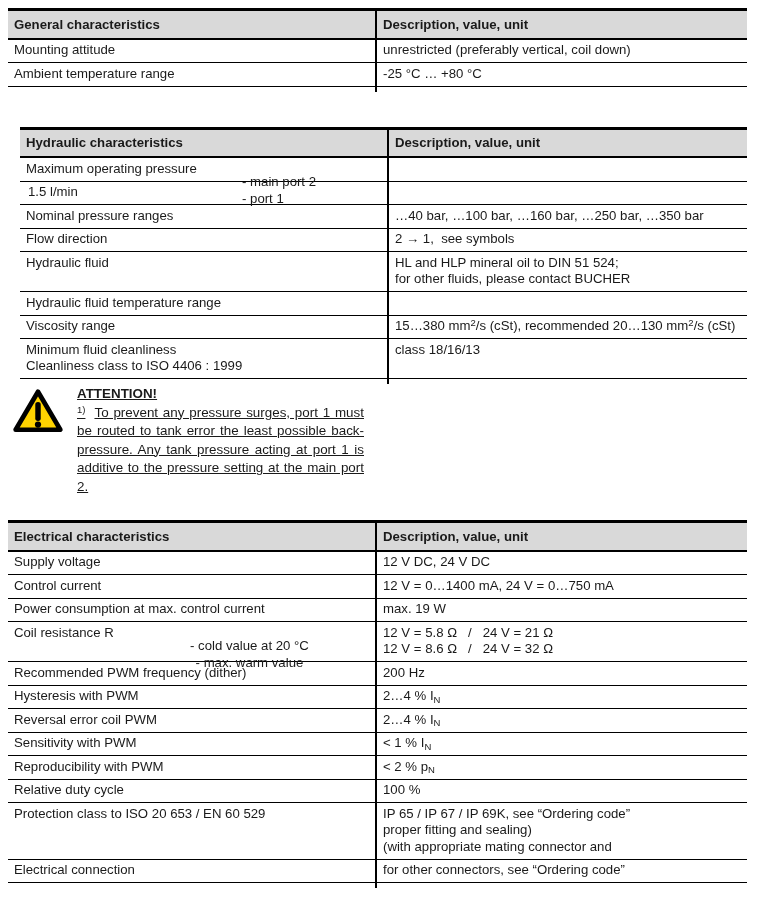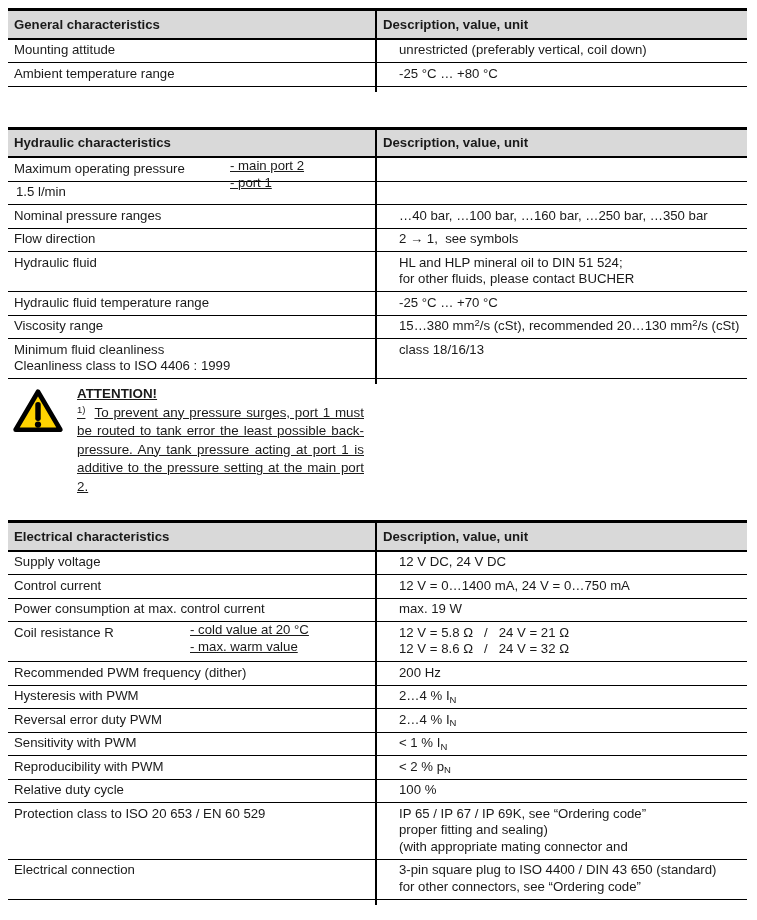--- a/index.html
+++ b/index.html
@@ -14,34 +14,34 @@
   }
   
   .spec-table{position:relative;border-top:3px solid var(--border,#000);}
   .thead{
     display:flex;background:var(--header-bg,#d9d9d9);
     border-bottom:2px solid var(--border,#000);font-weight:bold;
   }
   .th,.td{box-sizing:border-box;}
   .th.param{width:367px;flex:none;padding:5.5px 8px 6px 6px;}
   .th.value{flex:1;padding:5.5px 8px 6px 8px;}
-  .tr{display:flex;border-bottom:1.4px solid var(--border,#000);gap:16px;}
+  .tr{display:flex;border-bottom:1.4px solid var(--border,#000);}
   .td.param{width:367px;flex:none;padding:2.5px 8px 3.5px 6px;position:relative;}
   .td.value{flex:1;padding:2.5px 8px 3.5px 8px;}
   .line{white-space:pre;line-height:16.5px;}
-  .sublabels{position:absolute;top:0;text-decoration:underline;}
+  .sublabels{position:absolute;top:16px;}
   .vdivider{
     position:absolute;top:0;bottom:-5px;left:367px;width:1.5px;
     background:var(--border,#000);
   }
   sup,sub{font-size:9.5px;line-height:0;position:relative;vertical-align:baseline;}
   sup{top:-4px;}
   sub{top:2.5px;}
   .t1{margin-bottom:40px;}
-  .t2{margin-bottom:6px;}
+  .t2{margin-bottom:6px;margin-left:12px;}
   
   .attention{display:flex;margin:0 0 24px 4px;}
   .warn-icon{flex:none;margin-right:13px;padding-top:3px;}
   .warn-icon svg{width:52px;height:46px;display:block;}
   .warn-body{width:287px;font-size:13.4px;line-height:18.5px;text-decoration:underline;}
   .warn-title{font-weight:bold;}
   .jline{text-align:justify;}
   .jline.j{text-align-last:justify;}
   .warn-para sup{margin-right:9px;}
 </style>
@@ -114,23 +114,20 @@
           <div class="line">Hydraulic fluid</div>
         </div>
         <div class="td value">
           <div class="line">HL and HLP mineral oil to DIN 51 524;</div>
           <div class="line">for other fluids, please contact BUCHER</div>
         </div>
       </div>
       <div class="tr">
         <div class="td param">
           <div class="line">Hydraulic fluid temperature range</div>
-        </div>
-        <div class="td value">
-          <div class="line">-25 °C … +70 °C</div>
         </div>
       </div>
       <div class="tr">
         <div class="td param">
           <div class="line">Viscosity range</div>
         </div>
         <div class="td value">
           <div class="line">15…380 mm<sup>2</sup>/s (cSt), recommended 20…130 mm<sup>2</sup>/s (cSt)</div>
         </div>
       </div>
@@ -190,21 +187,21 @@
         <div class="td param">
           <div class="line">Power consumption at max. control current</div>
         </div>
         <div class="td value">
           <div class="line">max. 19 W</div>
         </div>
       </div>
       <div class="tr">
         <div class="td param">
           <div class="line">Coil resistance R</div>
-          <div class="sublabels" style="left: 182px;">
+          <div class="sublabels" style="left: 182px; text-align: center;">
             <div class="line">- cold value at 20 °C</div>
             <div class="line">- max. warm value</div>
           </div>
         </div>
         <div class="td value">
           <div class="line">12 V = 5.8 Ω   /   24 V = 21 Ω</div>
           <div class="line">12 V = 8.6 Ω   /   24 V = 32 Ω</div>
         </div>
       </div>
       <div class="tr">
@@ -218,21 +215,21 @@
       <div class="tr">
         <div class="td param">
           <div class="line">Hysteresis with PWM</div>
         </div>
         <div class="td value">
           <div class="line">2…4 % I<sub>N</sub></div>
         </div>
       </div>
       <div class="tr">
         <div class="td param">
-          <div class="line">Reversal error duty PWM</div>
+          <div class="line">Reversal error coil PWM</div>
         </div>
         <div class="td value">
           <div class="line">2…4 % I<sub>N</sub></div>
         </div>
       </div>
       <div class="tr">
         <div class="td param">
           <div class="line">Sensitivity with PWM</div>
         </div>
         <div class="td value">
@@ -263,20 +260,19 @@
           <div class="line">IP 65 / IP 67 / IP 69K, see “Ordering code”</div>
           <div class="line">proper fitting and sealing)</div>
           <div class="line">(with appropriate mating connector and</div>
         </div>
       </div>
       <div class="tr">
         <div class="td param">
           <div class="line">Electrical connection</div>
         </div>
         <div class="td value">
-          <div class="line">3-pin square plug to ISO 4400 / DIN 43 650 (standard)</div>
           <div class="line">for other connectors, see “Ordering code”</div>
         </div>
       </div>
       <div class="vdivider"></div>
     </section>
 
 </div>
 
 </body></html>

